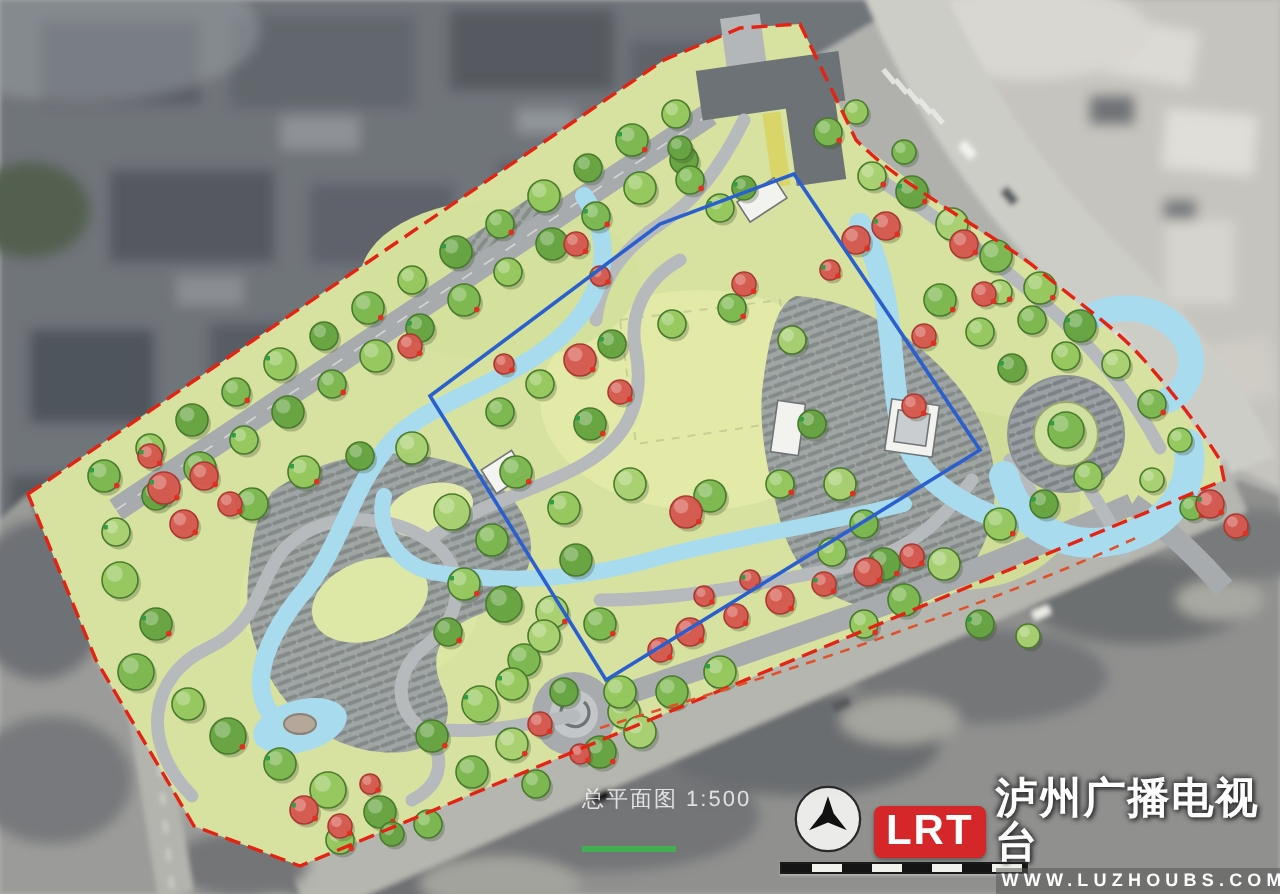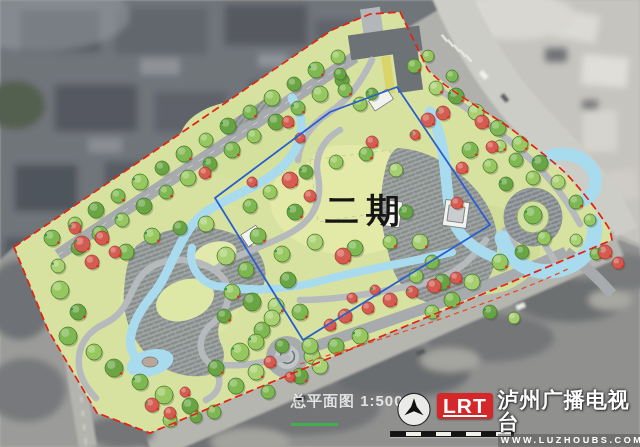--- a/index.html
+++ b/index.html
@@ -3,28 +3,28 @@
 <meta charset="utf-8">
 <style>
   html,body{margin:0;padding:0;background:#222;}
   #stage{position:relative;width:640px;height:447px;overflow:hidden;background:#b4b5b1;
          font-family:"Liberation Sans","DejaVu Sans",sans-serif;}
   .abs{position:absolute;}
   .phase-label{color:#151515;font-weight:700;white-space:nowrap;
                font-family:"DejaVu Sans",sans-serif;}
   #phase1-label{left:143px;top:278px;font-size:31px;letter-spacing:5px;}
   #phase2-label{left:325px;top:188px;font-size:34px;letter-spacing:7px;}
-  #scale-note{left:291px;top:392px;font-size:15px;color:rgba(255,255,255,.78);
-              letter-spacing:1px;text-shadow:0 0 2px rgba(120,120,120,.5);font-weight:bold;}
+  #scale-note{left:291px;top:392px;font-size:11px;color:rgba(255,255,255,.78);
+              letter-spacing:1px;text-shadow:0 0 2px rgba(120,120,120,.5);}
   #scale-underline{left:291px;top:423px;width:47px;height:3px;background:#3cb54a;opacity:.9;}
   #watermark{left:396px;top:389px;display:flex;align-items:flex-start;gap:5px;}
   #wm-logo{width:37px;height:37px;margin-top:2px;}
-  #wm-lrt{background:#d5262a;border-radius:4px;padding:2px 6px 3px 6px;margin-top:4px;
+  #wm-lrt{background:#d5262a;border-radius:4px;padding:2px 6px 3px 6px;margin-top:14px;
           color:#fff;font-weight:900;font-size:21px;letter-spacing:1px;line-height:1;
-          box-shadow:0 1px 2px rgba(0,0,0,.4);text-decoration:underline;}
+          box-shadow:0 1px 2px rgba(0,0,0,.4);}
   #wm-right{display:flex;flex-direction:column;}
   #wm-cn{color:#fff;font-weight:900;font-size:21px;letter-spacing:1px;line-height:1.05;
          text-shadow:1px 1px 2px rgba(40,40,40,.95),-1px -1px 2px rgba(40,40,40,.6),0 0 3px rgba(60,60,60,.8);}
   #wm-url{margin-top:1px;color:#fff;font-weight:700;font-size:9px;letter-spacing:2.6px;
           background:rgba(85,85,85,.55);padding:1px 3px;line-height:1.2;white-space:nowrap;}
   #scalebar{left:390px;top:431px;width:122px;height:4px;border:1px solid #1a1a1a;
             background:repeating-linear-gradient(90deg,#141414 0 15px,#f2f2ec 15px 30px);
             box-shadow:0 1px 1px rgba(255,255,255,.3);}
 </style>
 </head>
@@ -759,21 +759,20 @@
         <circle cx="349.4" cy="260.8" r="1.4" fill="#e03020"></circle>
       </g>
 
     <g fill="none">
       <path d="M 14,247 L 332,30 L 370,14 L 400,12 L 428,70 C 442,84 455,92 470,102 C 488,114 506,124 523,138 C 540,152 558,164 572,180 C 588,198 600,214 610,230 L 612,240 L 150,433 L 97,413 L 48,330 Z" stroke="#e42313" stroke-width="1.7" stroke-dasharray="8 4"></path>
       <path d="M 300,364 C 345,350 400,334 460,312 C 505,296 540,282 570,268" stroke="#e0512a" stroke-width="1.3" stroke-dasharray="5 4"></path>
       <polygon points="215,198 330,112 397,87 490,225 303,340" stroke="#2a5fd0" stroke-width="1.8"></polygon>
     </g>
   </svg>
 
-  <div class="abs phase-label" id="phase2-label">二期</div>
   <div class="abs" id="scale-note">总平面图 1:500</div>
   <div class="abs" id="scale-underline"></div>
   <div class="abs" id="scalebar"></div>
 
   <div class="abs" id="watermark">
     <svg id="wm-logo" viewBox="-19 -19 38 38">
       <circle cx="0" cy="0" r="17" fill="#f5f5f3" fill-opacity="0.9" stroke="#2a2a2a" stroke-width="1.2"></circle>
       <polygon points="0,-12 3,-3 10,6 0,1.8 -10,6 -3,-3" fill="#111"></polygon>
     </svg>
     <div id="wm-lrt">LRT</div>

